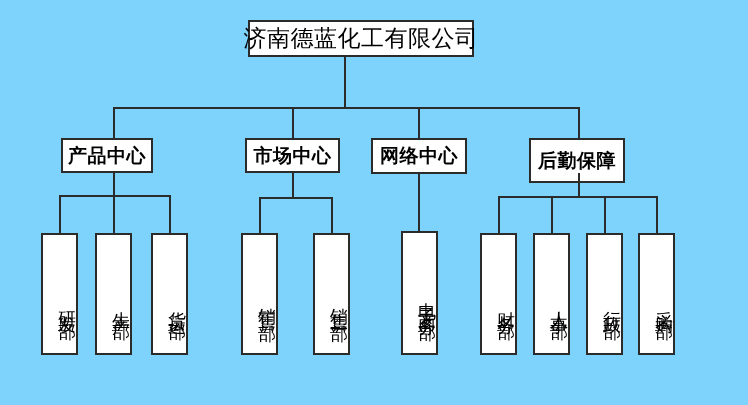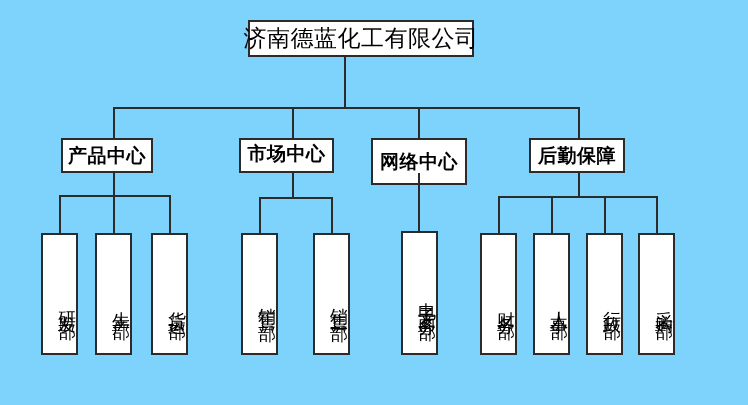--- a/index.html
+++ b/index.html
@@ -73,25 +73,25 @@
 
   <div class="line h" style="left:113px; top:107px; width:467px;"></div>
 
   <div class="line v" style="left:113px; top:107px; height:32px;"></div>
   <div class="line v" style="left:292px; top:107px; height:32px;"></div>
   <div class="line v" style="left:418px; top:107px; height:32px;"></div>
   <div class="line v" style="left:578px; top:107px; height:32px;"></div>
 
   <div class="node node-div" style="left:61px; top:138px; width:92px; height:35px;">产品中心</div>
 
-  <div class="node node-div" style="left:239px; top:138px; width:95px; height:35px;font-family:Liberation Mono, monospace;">市场中心</div>
+  <div class="node node-div" style="left:245px; top:138px; width:95px; height:35px;">市场中心</div>
 
-  <div class="node node-div" style="left:371px; top:138px; width:96px; height:47px;">网络中心</div>
+  <div class="node node-div" style="left:371px; top:138px; width:96px; height:36px;">网络中心</div>
 
-  <div class="node node-div" style="left:529px; top:138px; width:96px; height:35px;">后勤保障</div>
+  <div class="node node-div" style="left:529px; top:138px; width:96px; height:45px;">后勤保障</div>
 
   <div class="line v" style="left:113px; top:173px; height:23px;"></div>
   <div class="line h" style="left:59px; top:195px; width:112px;"></div>
   <div class="line v" style="left:59px; top:195px; height:38px;"></div>
   <div class="line v" style="left:113px; top:195px; height:38px;"></div>
   <div class="line v" style="left:169px; top:195px; height:38px;"></div>
 
   <div class="node node-leaf" style="left:41px; top:233px; width:37px; height:122px;">研发部</div>
   <div class="node node-leaf" style="left:95px; top:233px; width:37px; height:122px;">生产部</div>
   <div class="node node-leaf" style="left:151px; top:233px; width:37px; height:122px;">货运部</div>

